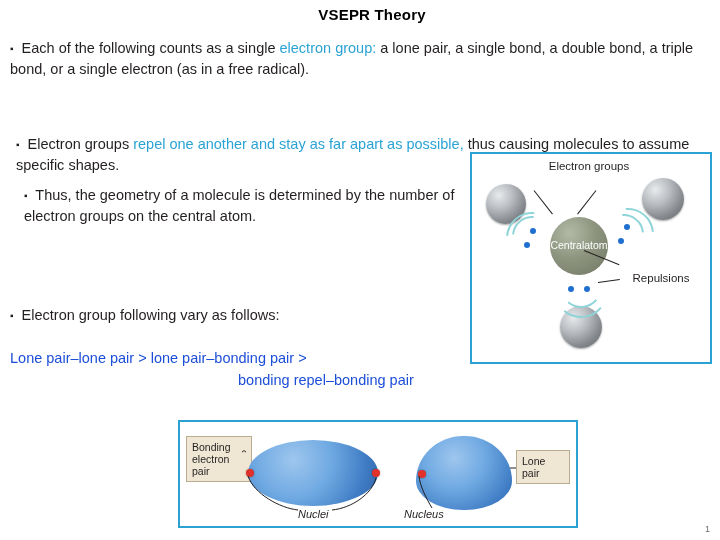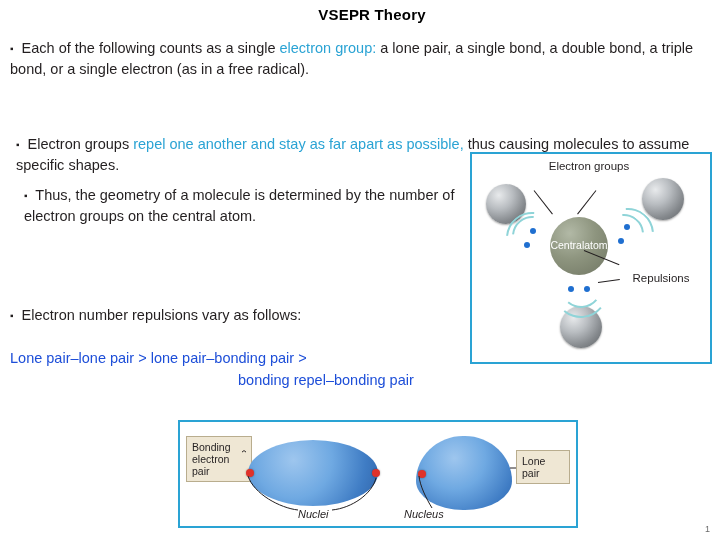--- a/index.html
+++ b/index.html
@@ -209,21 +209,21 @@
 
   <div class="bullet-block b2">
     <span class="bullet-mark">▪</span><span> Electron groups </span><span class="accent">repel one another and stay as far apart as possible,</span><span> thus causing molecules to assume specific shapes.</span>
   </div>
 
   <div class="bullet-block b3">
     <span class="bullet-mark">▪</span><span> Thus, the geometry of a molecule is determined by the number of electron groups on the central atom.</span>
   </div>
 
   <div class="bullet-block b4">
-    <span class="bullet-mark">▪</span><span> Electron number repulsions vary as follows:</span>
+    <span class="bullet-mark">▪</span><span> Electron group following vary as follows:</span>
   </div>
 
   <div class="repulsion-order">
     <span>Lone pair–lone pair &gt; lone pair–bonding pair &gt;</span>
     <span class="line2">bonding repel–bonding pair</span>
   </div>
 
   <div class="fig-electron">
     <div class="lbl lbl-eg">Electron groups</div>
     <div class="lbl lbl-rep">Repulsions</div>

